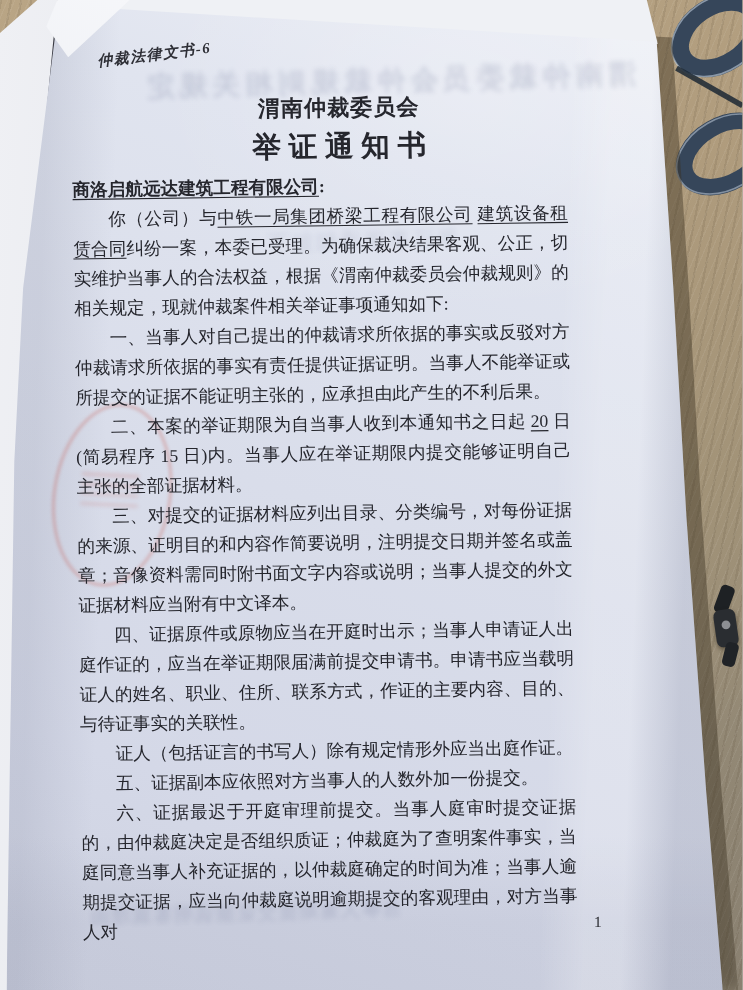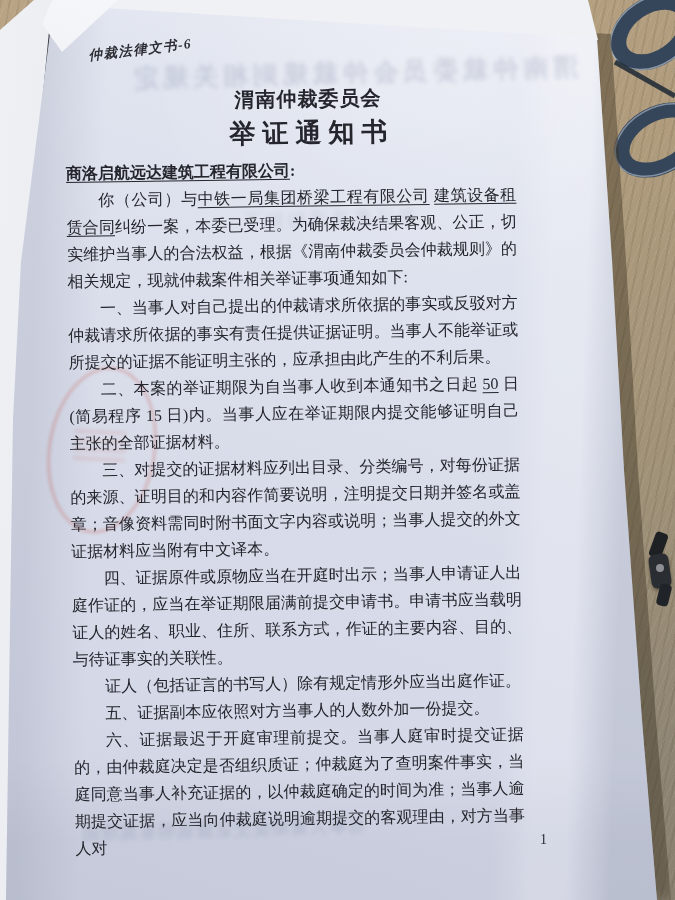--- a/index.html
+++ b/index.html
@@ -166,21 +166,21 @@
     </div>
 
     <div class="content">
       <div class="doc-label">仲裁法律文书-6</div>
       <div class="org">渭南仲裁委员会</div>
       <div class="doc-title">举证通知书</div>
       <div class="body">
           <p class="recipient"><span class="u b">商洛启航远达建筑工程有限公司</span><span class="b">:</span></p>
           <p class="indent"><span>你（公司）与</span><span class="u">中铁一局集团桥梁工程有限公司</span><span> </span><span class="u">建筑设备租赁合同</span><span>纠纷一案，本委已受理。为确保裁决结果客观、公正，切实维护当事人的合法权益，根据《渭南仲裁委员会仲裁规则》的相关规定，现就仲裁案件相关举证事项通知如下:</span></p>
           <p class="indent"><span>一、当事人对自己提出的仲裁请求所依据的事实或反驳对方仲裁请求所依据的事实有责任提供证据证明。当事人不能举证或所提交的证据不能证明主张的，应承担由此产生的不利后果。</span></p>
-          <p class="indent"><span>二、本案的举证期限为自当事人收到本通知书之日起 </span><span class="u">50</span><span> 日(简易程序 15 日)内。当事人应在举证期限内提交能够证明自己主张的全部证据材料。</span></p>
+          <p class="indent"><span>二、本案的举证期限为自当事人收到本通知书之日起 </span><span class="u">20</span><span> 日(简易程序 15 日)内。当事人应在举证期限内提交能够证明自己主张的全部证据材料。</span></p>
           <p class="indent"><span>三、对提交的证据材料应列出目录、分类编号，对每份证据的来源、证明目的和内容作简要说明，注明提交日期并签名或盖章；音像资料需同时附书面文字内容或说明；当事人提交的外文证据材料应当附有中文译本。</span></p>
           <p class="indent"><span>四、证据原件或原物应当在开庭时出示；当事人申请证人出庭作证的，应当在举证期限届满前提交申请书。申请书应当载明证人的姓名、职业、住所、联系方式，作证的主要内容、目的、与待证事实的关联性。</span></p>
           <p class="indent"><span>证人（包括证言的书写人）除有规定情形外应当出庭作证。</span></p>
           <p class="indent"><span>五、证据副本应依照对方当事人的人数外加一份提交。</span></p>
           <p class="indent"><span>六、证据最迟于开庭审理前提交。当事人庭审时提交证据的，由仲裁庭决定是否组织质证；仲裁庭为了查明案件事实，当庭同意当事人补充证据的，以仲裁庭确定的时间为准；当事人逾期提交证据，应当向仲裁庭说明逾期提交的客观理由，对方当事人对</span></p>
         </div>
     </div>
 
     <div class="page-num">1</div>
   </div>

